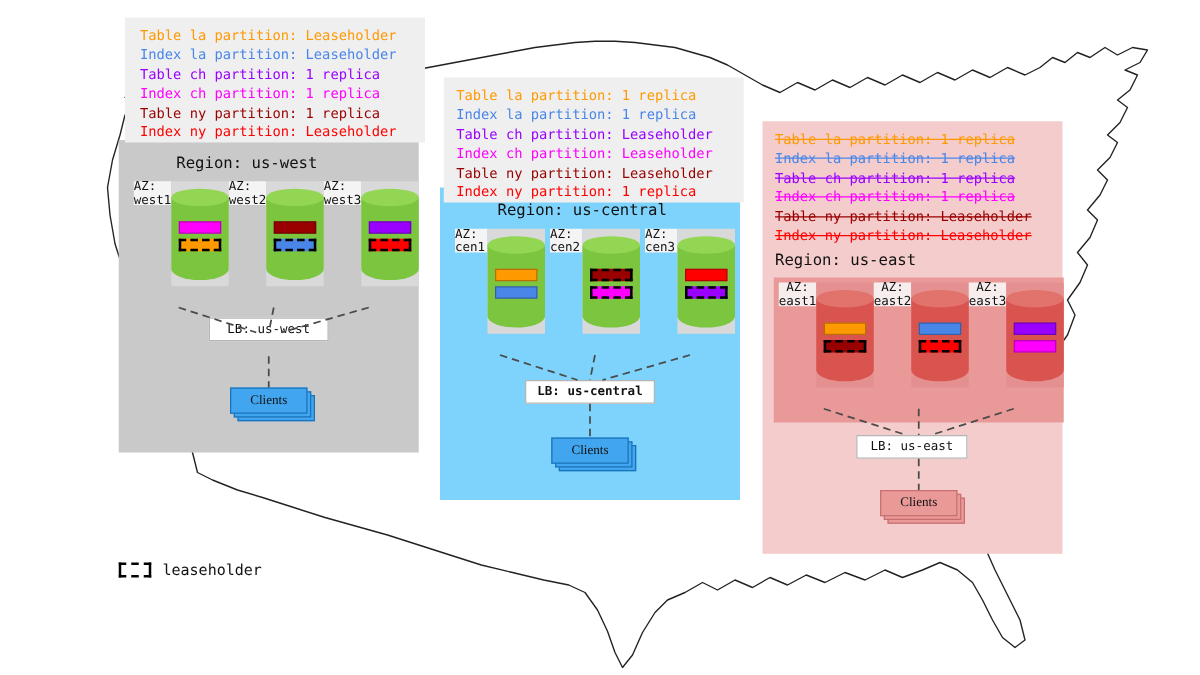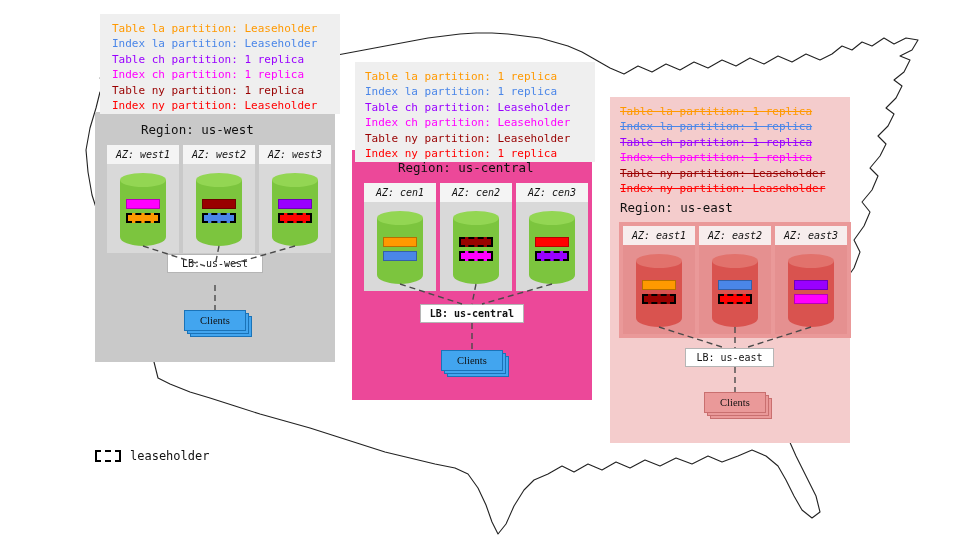--- a/index.html
+++ b/index.html
@@ -17,32 +17,32 @@
   .ann-box { position:absolute; background:#efefef; padding:7px 10px; z-index:2; }
   #ann-west    { left:100px; top:14px;  width:240px; height:100px;padding-left:12px; }
   #ann-central { left:355px; top:62px;  width:240px; height:100px; }
   .ann-east    { position:absolute; left:10px; top:7px; }
   .ann-line { font-size:11px; line-height:15.4px; white-space:pre; }
   .ann-line.struck { text-decoration:line-through; }
 
   
   .region { position:absolute; z-index:1; }
   #region-west    { left:95px;  top:112px; width:240px; height:250px; background:#c9c9c9; }
-  #region-central { left:352px; top:150px; width:240px; height:250px; background:#ec4899; }
+  #region-central { left:352px; top:150px; width:240px; height:250px; background:#7dd3fc; }
   #region-east    { left:610px; top:97px;  width:240px; height:346px; background:#f4cccc; }
   .region-title { position:absolute; font-size:12.5px; }
   #region-west .region-title, #region-central .region-title { left:14px; top:10px;padding-left:32px; }
   #region-east .region-title { left:10px; top:103px; }
 
   .az-row { position:absolute; display:flex; gap:4px; }
   #region-west .az-row, #region-central .az-row { left:12px; top:33px; }
   .east-panel { position:absolute; left:9px; top:125px; width:232px; height:116px;
                 background:#ea9999; padding:4px; display:flex; gap:4px;text-align:center; }
 
-  .az { width:72px; height:108px; display:flex; flex-direction:column;font-style:italic; }
+  .az { width:72px; height:84px; display:flex; flex-direction:row; }
   .az-header { height:19px; background:#f4f4f4; font-size:10px;
                display:flex; align-items:center; justify-content:center; }
   .az-body { flex:1; background:#d9d9d9; display:flex; align-items:center; justify-content:center; }
   #region-east .az-header { background:#f7eded; }
   #region-east .az-body   { background:#e59090; }
 
   
   .cyl { position:relative; width:46px; height:66px; margin-top:8px;
          border-radius:0 0 23px 23px / 0 0 9px 9px; }
   .cyl::before { content:""; position:absolute; left:0; top:-7px;

